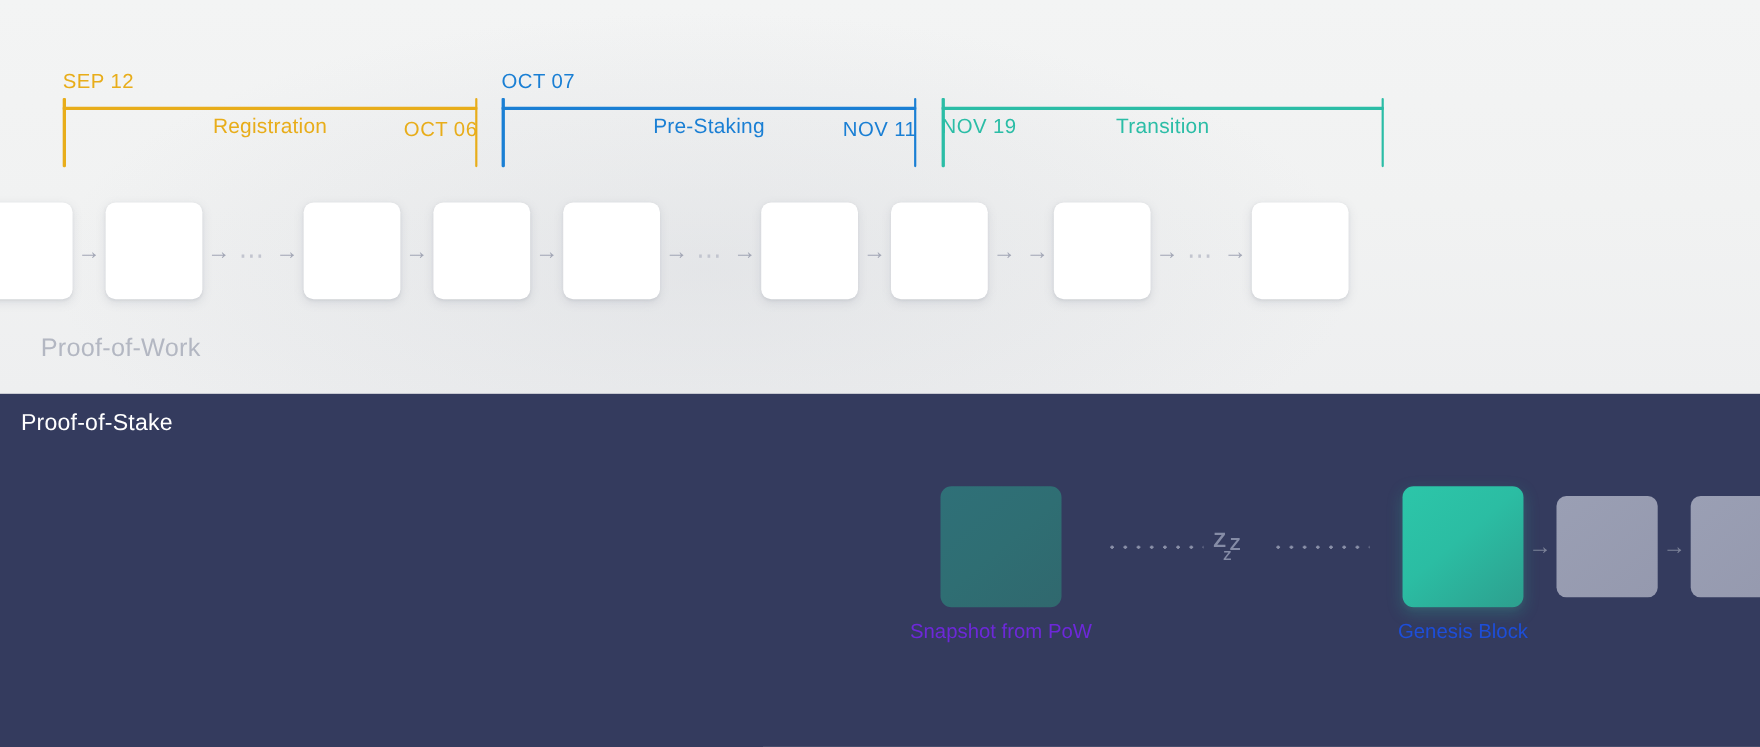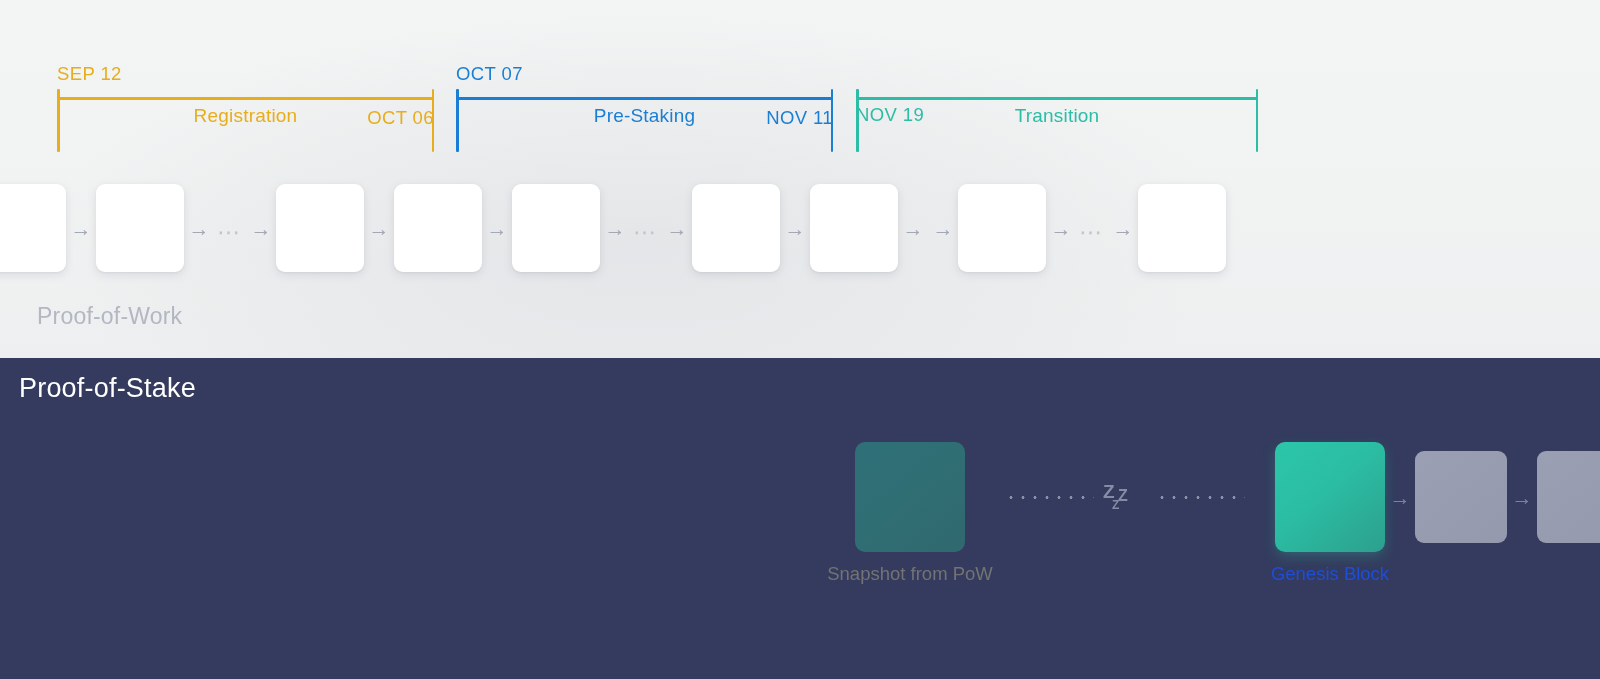--- a/index.html
+++ b/index.html
@@ -72,31 +72,31 @@
     font-size:23px; line-height:1; letter-spacing:3px; user-select:none;
     position:relative; top:4px;
   }
 
   .blk-wrap { position:relative; flex:0 0 auto; display:flex; align-items:center; }
   .blk-caption {
     position:absolute; left:50%; transform:translateX(-50%);
     top:118px; text-align:center; white-space:nowrap;
     font-size:18.5px; line-height:1.5; color:#8e93a6;
   }
-  .blk-caption.light { color:#737373; }
+  .blk-caption.light { color:#6d28d9; }
   .blk-caption.bright { color:#1d4ed8; }
 
   
   #pow-label {
     position:absolute; left:37px; top:303px;
     font-size:23px; color:#b3b7c2; letter-spacing:.2px;
   }
   #pos-label {
     position:absolute; left:19px; top:373px;
-    font-size:27px; color:#ffffff; letter-spacing:.2px;
+    font-size:21px; color:#ffffff; letter-spacing:.2px;
   }
 
   
   #pos-section {
     position:absolute; left:0; top:358px; width:1600px; height:321px;
     background:#343b5e;
   }
 
   
   #sleep-connector {

